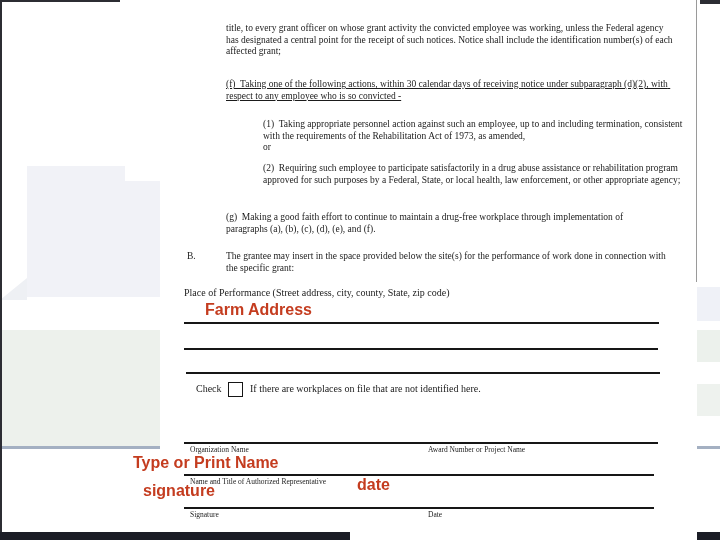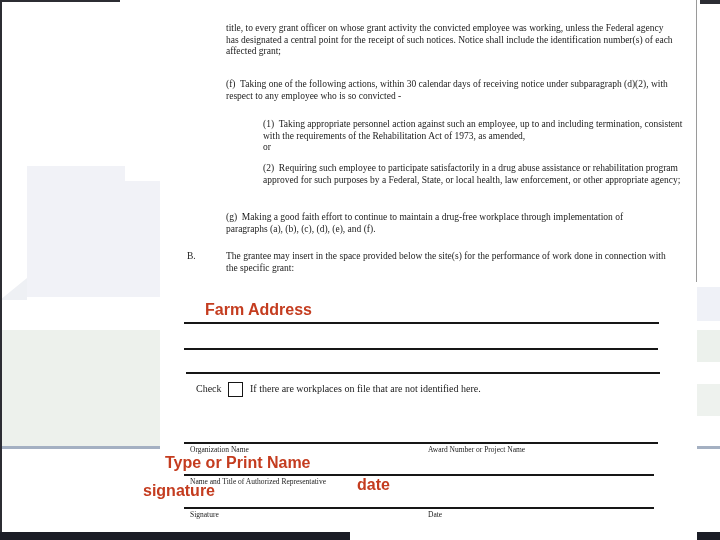--- a/index.html
+++ b/index.html
@@ -37,28 +37,29 @@
   <div class="bgshape" style="left:0;top:330px;width:165px;height:116px;background:#edf1ec;"></div>
   <div class="bgshape" style="left:697px;top:287px;width:23px;height:34px;background:#eff1f7;"></div>
   <div class="bgshape" style="left:697px;top:330px;width:23px;height:32px;background:#ecf1ec;"></div>
   <div class="bgshape" style="left:697px;top:384px;width:23px;height:32px;background:#eef2ee;"></div>
   <div class="blue-rule"></div>
 
   <div class="page">
     <div class="page-edge"></div>
 
     <div class="fp" style="left:66px;top:23px;width:450px;">title, to every grant officer on whose grant activity the convicted employee was working, unless the Federal agency has designated a central point for the receipt of such notices. Notice shall include the identification number(s) of each affected grant;</div>
-    <div class="fp" style="left:66px;top:79px;width:445px;">(f)  Taking one of the following actions, within 30 calendar days of receiving notice under subparagraph (d)(2), with respect to any employee who is so convicted -</div>
+    <div class="fp" style="left:66px;top:79px;width:445px;text-decoration:underline;">(f)  Taking one of the following actions, within 30 calendar days of receiving notice under subparagraph (d)(2), with respect to any employee who is so convicted -</div>
     <div class="fp" style="left:103px;top:119px;width:420px;">(1)  Taking appropriate personnel action against such an employee, up to and including termination, consistent with the requirements of the Rehabilitation Act of 1973, as amended,
 or</div>
     <div class="fp" style="left:103px;top:163px;width:420px;">(2)  Requiring such employee to participate satisfactorily in a drug abuse assistance or rehabilitation program approved for such purposes by a Federal, State, or local health, law enforcement, or other appropriate agency;</div>
     <div class="fp" style="left:66px;top:212px;width:438px;">(g)  Making a good faith effort to continue to maintain a drug-free workplace through implementation of paragraphs (a), (b), (c), (d), (e), and (f).</div>
     <div class="fp" style="left:27px;top:251px;">B.</div>
     <div class="fp" style="left:66px;top:251px;width:445px;">The grantee may insert in the space provided below the site(s) for the performance of work done in connection with the specific grant:</div>
 
+    <div class="fp" style="left:24px;top:287px;width:450px;font-size:10px;">Place of Performance (Street address, city, county, State, zip code)</div>
 
     <div class="fline" style="left:24px;top:322px;width:475px;"></div>
     <div class="fline" style="left:24px;top:348px;width:474px;"></div>
     <div class="fline" style="left:26px;top:372px;width:474px;"></div>
 
     <div class="fp" style="left:24px;top:383px;font-size:10px;margin-left:12px;">Check</div>
     <span class="checkbox" style="left:68px;top:382px;"></span>
     <div class="fp" style="left:90px;top:383px;width:400px;font-size:10px;">If there are workplaces on file that are not identified here.</div>
 
     <div class="fline" style="left:24px;top:442px;width:474px;"></div>
@@ -67,21 +68,21 @@
 
     <div class="fline" style="left:24px;top:474px;width:470px;"></div>
     <div class="fsm" style="left:30px;top:477px;">Name and Title of Authorized Representative</div>
 
     <div class="fline" style="left:24px;top:507px;width:470px;"></div>
     <div class="fsm" style="left:30px;top:510px;">Signature</div>
     <div class="fsm" style="left:268px;top:510px;">Date</div>
   </div>
 
   <div class="red" style="left:205px;top:301px;text-align:center;">Farm Address</div>
-  <div class="red" style="left:133px;top:454px;margin-left:32px;">Type or Print Name</div>
+  <div class="red" style="left:133px;top:454px;">Type or Print Name</div>
   <div class="red" style="left:143px;top:482px;">signature</div>
   <div class="red" style="left:357px;top:476px;">date</div>
 
   <div class="logo" style="left:0;top:455px;width:160px;height:80px;">
     
     
     
     
     
     

